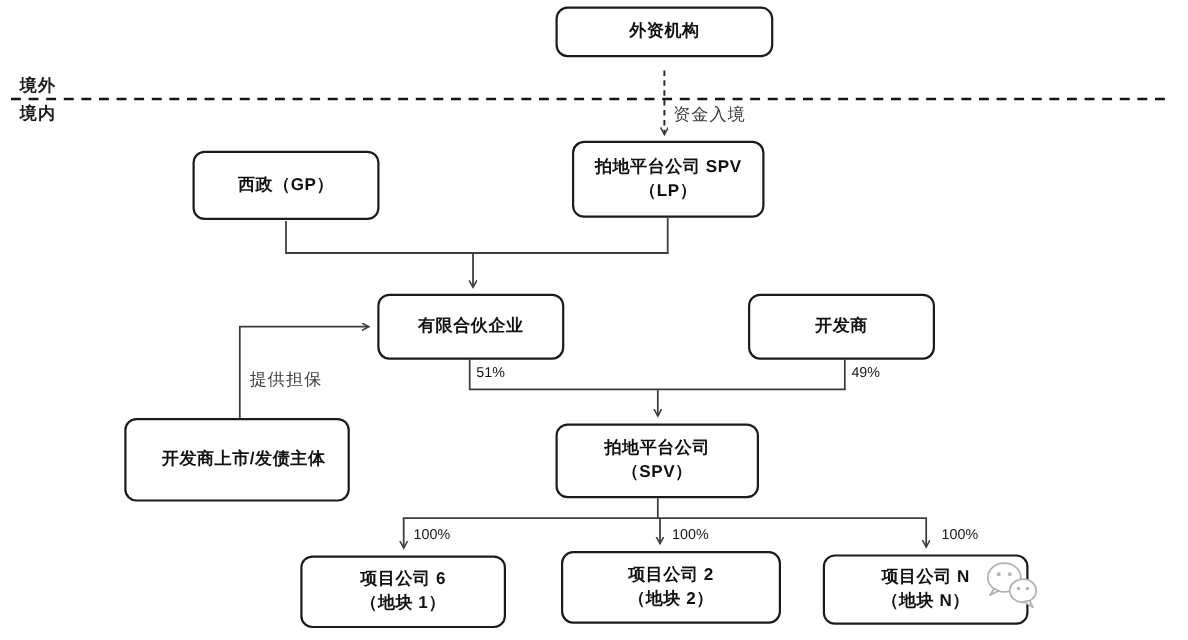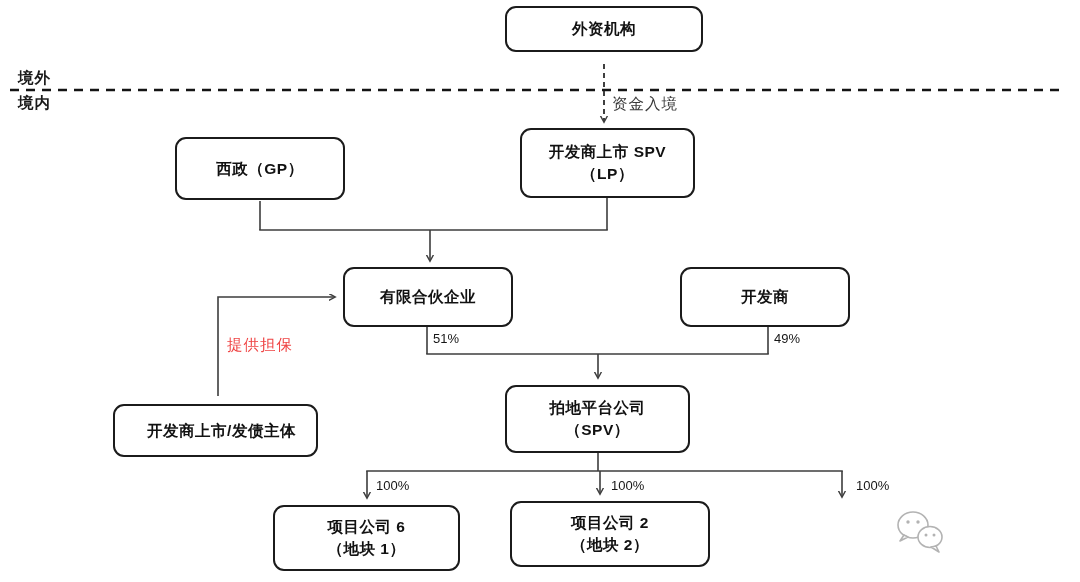--- a/index.html
+++ b/index.html
@@ -47,21 +47,21 @@
   }
   .cn-label {
     font-family: "Liberation Serif", "DejaVu Serif", serif;
     font-weight: 700;
     font-size: 15.5px;
     letter-spacing: 1px;
     text-align: right;
   }
   .region-label { color: #1a1a1a; }
   .funds-label  { color: #3a3a3a; }
-  .guarantee-label { color: #ef4444; }
+  .guarantee-label { color: #404040; }
   .pct-label { font-size: 13px; color: #161616; }
   #watermark {
     position: absolute;
     left: 891px;
     top: 506px;
     display: flex;
     align-items: center;
     gap: 4px;
   }
   #watermark .wm-text {
@@ -114,51 +114,55 @@
 
   <div class="node" style="left:505px; top:6px; width:198px; height:46px;">
     <span>外资机构</span>
   </div>
 
   <div class="node" style="left:175px; top:137px; width:170px; height:63px;">
     <span>西政（GP）</span>
   </div>
 
   <div class="node" style="left:520px; top:128px; width:175px; height:70px;">
-    <span>开发商上市 SPV</span>
+    <span>拍地平台公司 SPV</span>
     <span>（LP）</span>
   </div>
 
   <div class="node" style="left:343px; top:267px; width:170px; height:60px;">
     <span>有限合伙企业</span>
   </div>
 
   <div class="node" style="left:680px; top:267px; width:170px; height:60px;">
     <span>开发商</span>
   </div>
 
-  <div class="node" style="left:113px; top:404px; width:205px; height:53px;padding-left:12px;">
+  <div class="node" style="left:113px; top:380px; width:205px; height:76px;padding-left:12px;">
     <span>开发商上市/发债主体</span>
   </div>
 
   <div class="node" style="left:505px; top:385px; width:185px; height:68px;">
     <span>拍地平台公司</span>
     <span>（SPV）</span>
   </div>
 
   <div class="node" style="left:273px; top:505px; width:187px; height:66px;">
     <span>项目公司 6</span>
     <span>（地块 1）</span>
   </div>
 
   <div class="node" style="left:510px; top:501px; width:200px; height:66px;text-align:right;">
     <span>项目公司 2</span>
     <span>（地块 2）</span>
   </div>
 
+  <div class="node" style="left:748px; top:504px; width:187px; height:64px;">
+    <span>项目公司 N</span>
+    <span>（地块 N）</span>
+  </div>
 
   <div class="edge-label cn-label funds-label" style="left:612px; top:94px; font-weight:400;">资金入境</div>
 
   <div class="edge-label pct-label" style="left:433px; top:331px;">51%</div>
 
   <div class="edge-label pct-label" style="left:774px; top:331px;">49%</div>
 
   <div class="edge-label cn-label guarantee-label" style="left:227px; top:335px; font-weight:400;">提供担保</div>
 
   <div class="edge-label pct-label" style="left:376px; top:478px;">100%</div>

